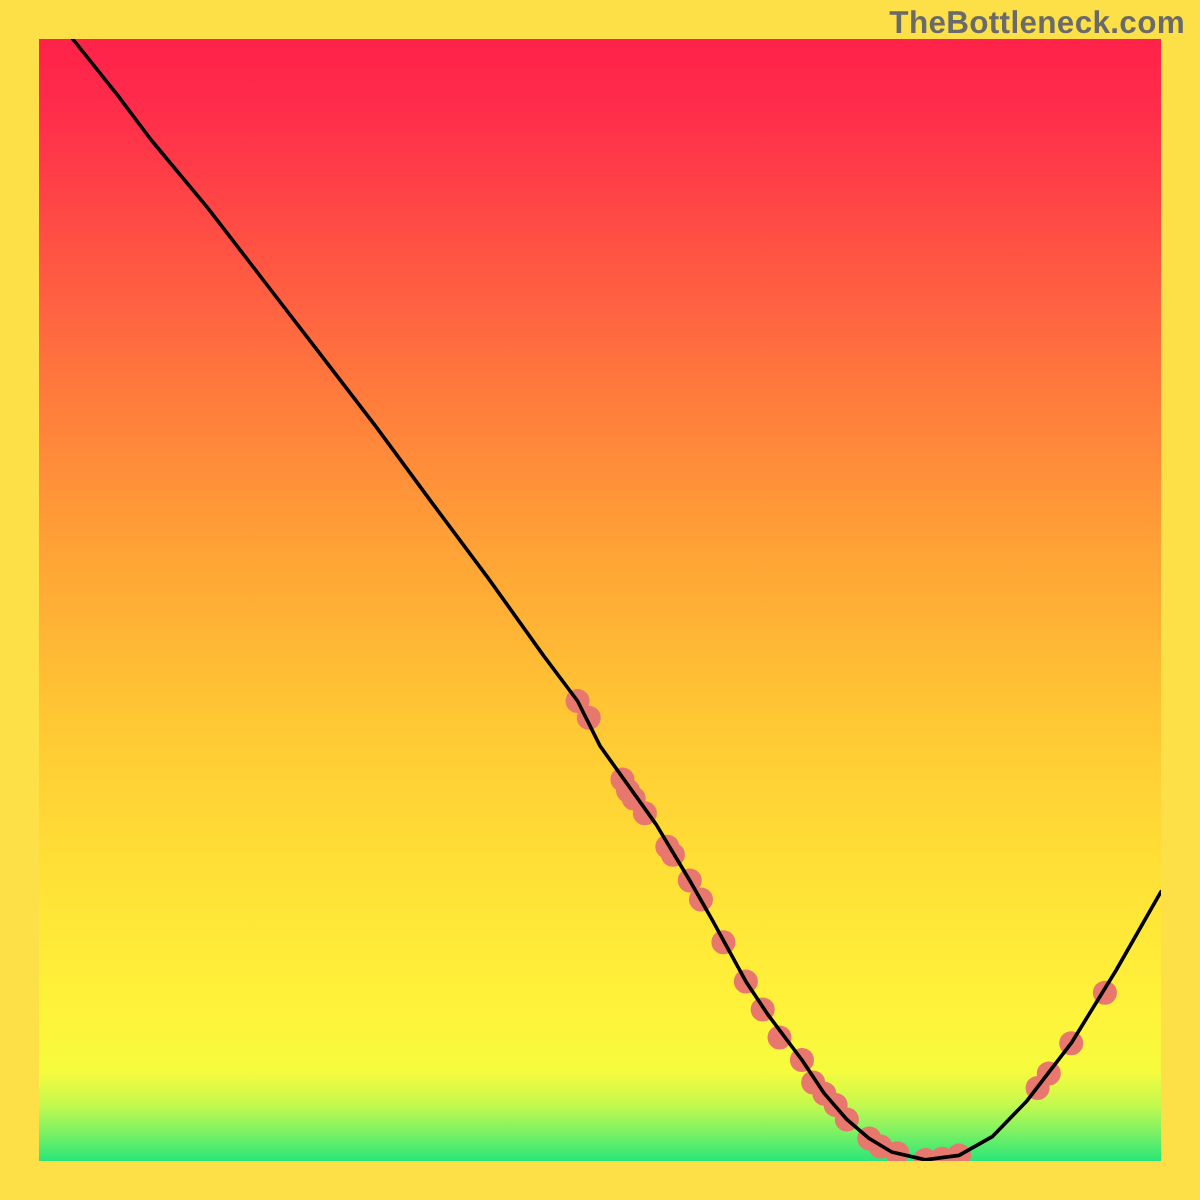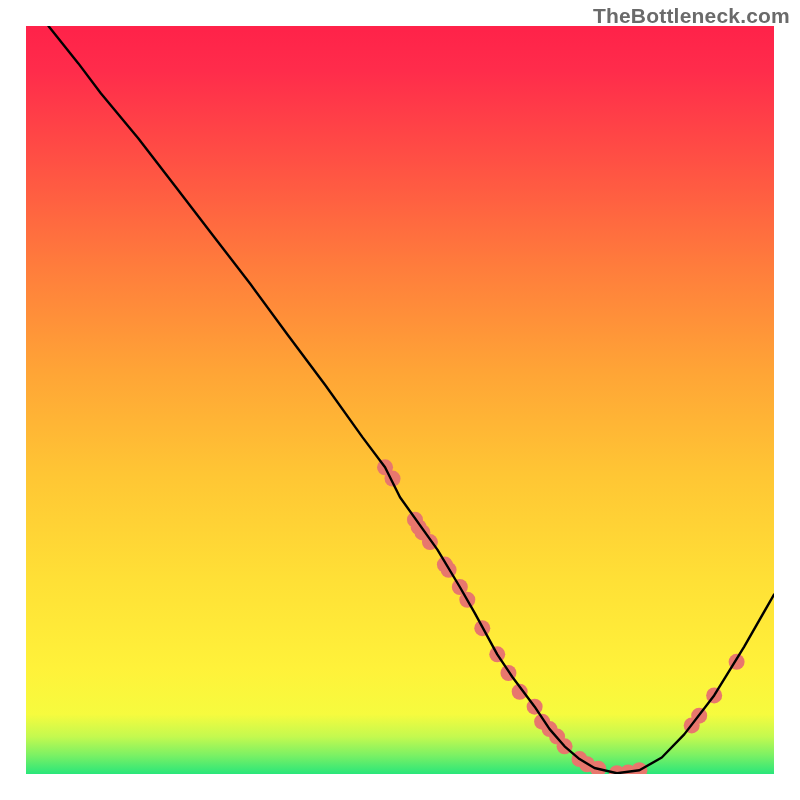--- a/index.html
+++ b/index.html
@@ -1,21 +1,21 @@
 <!DOCTYPE html>
 <html><head>
 <meta charset="utf-8">
 <style>
   * { margin: 0; padding: 0; box-sizing: border-box; }
   html, body { width: 800px; height: 800px; overflow: hidden; background: #000; }
   .stage {
     position: relative;
     width: 800px;
     height: 800px;
-    background: #ffffff;
+    background: #fde047;
     text-align: center;
   }
   .plot {
     position: absolute;
     left: 26px;
     top: 26px;
     width: 748px;
     height: 748px;
   }
   .watermark {

